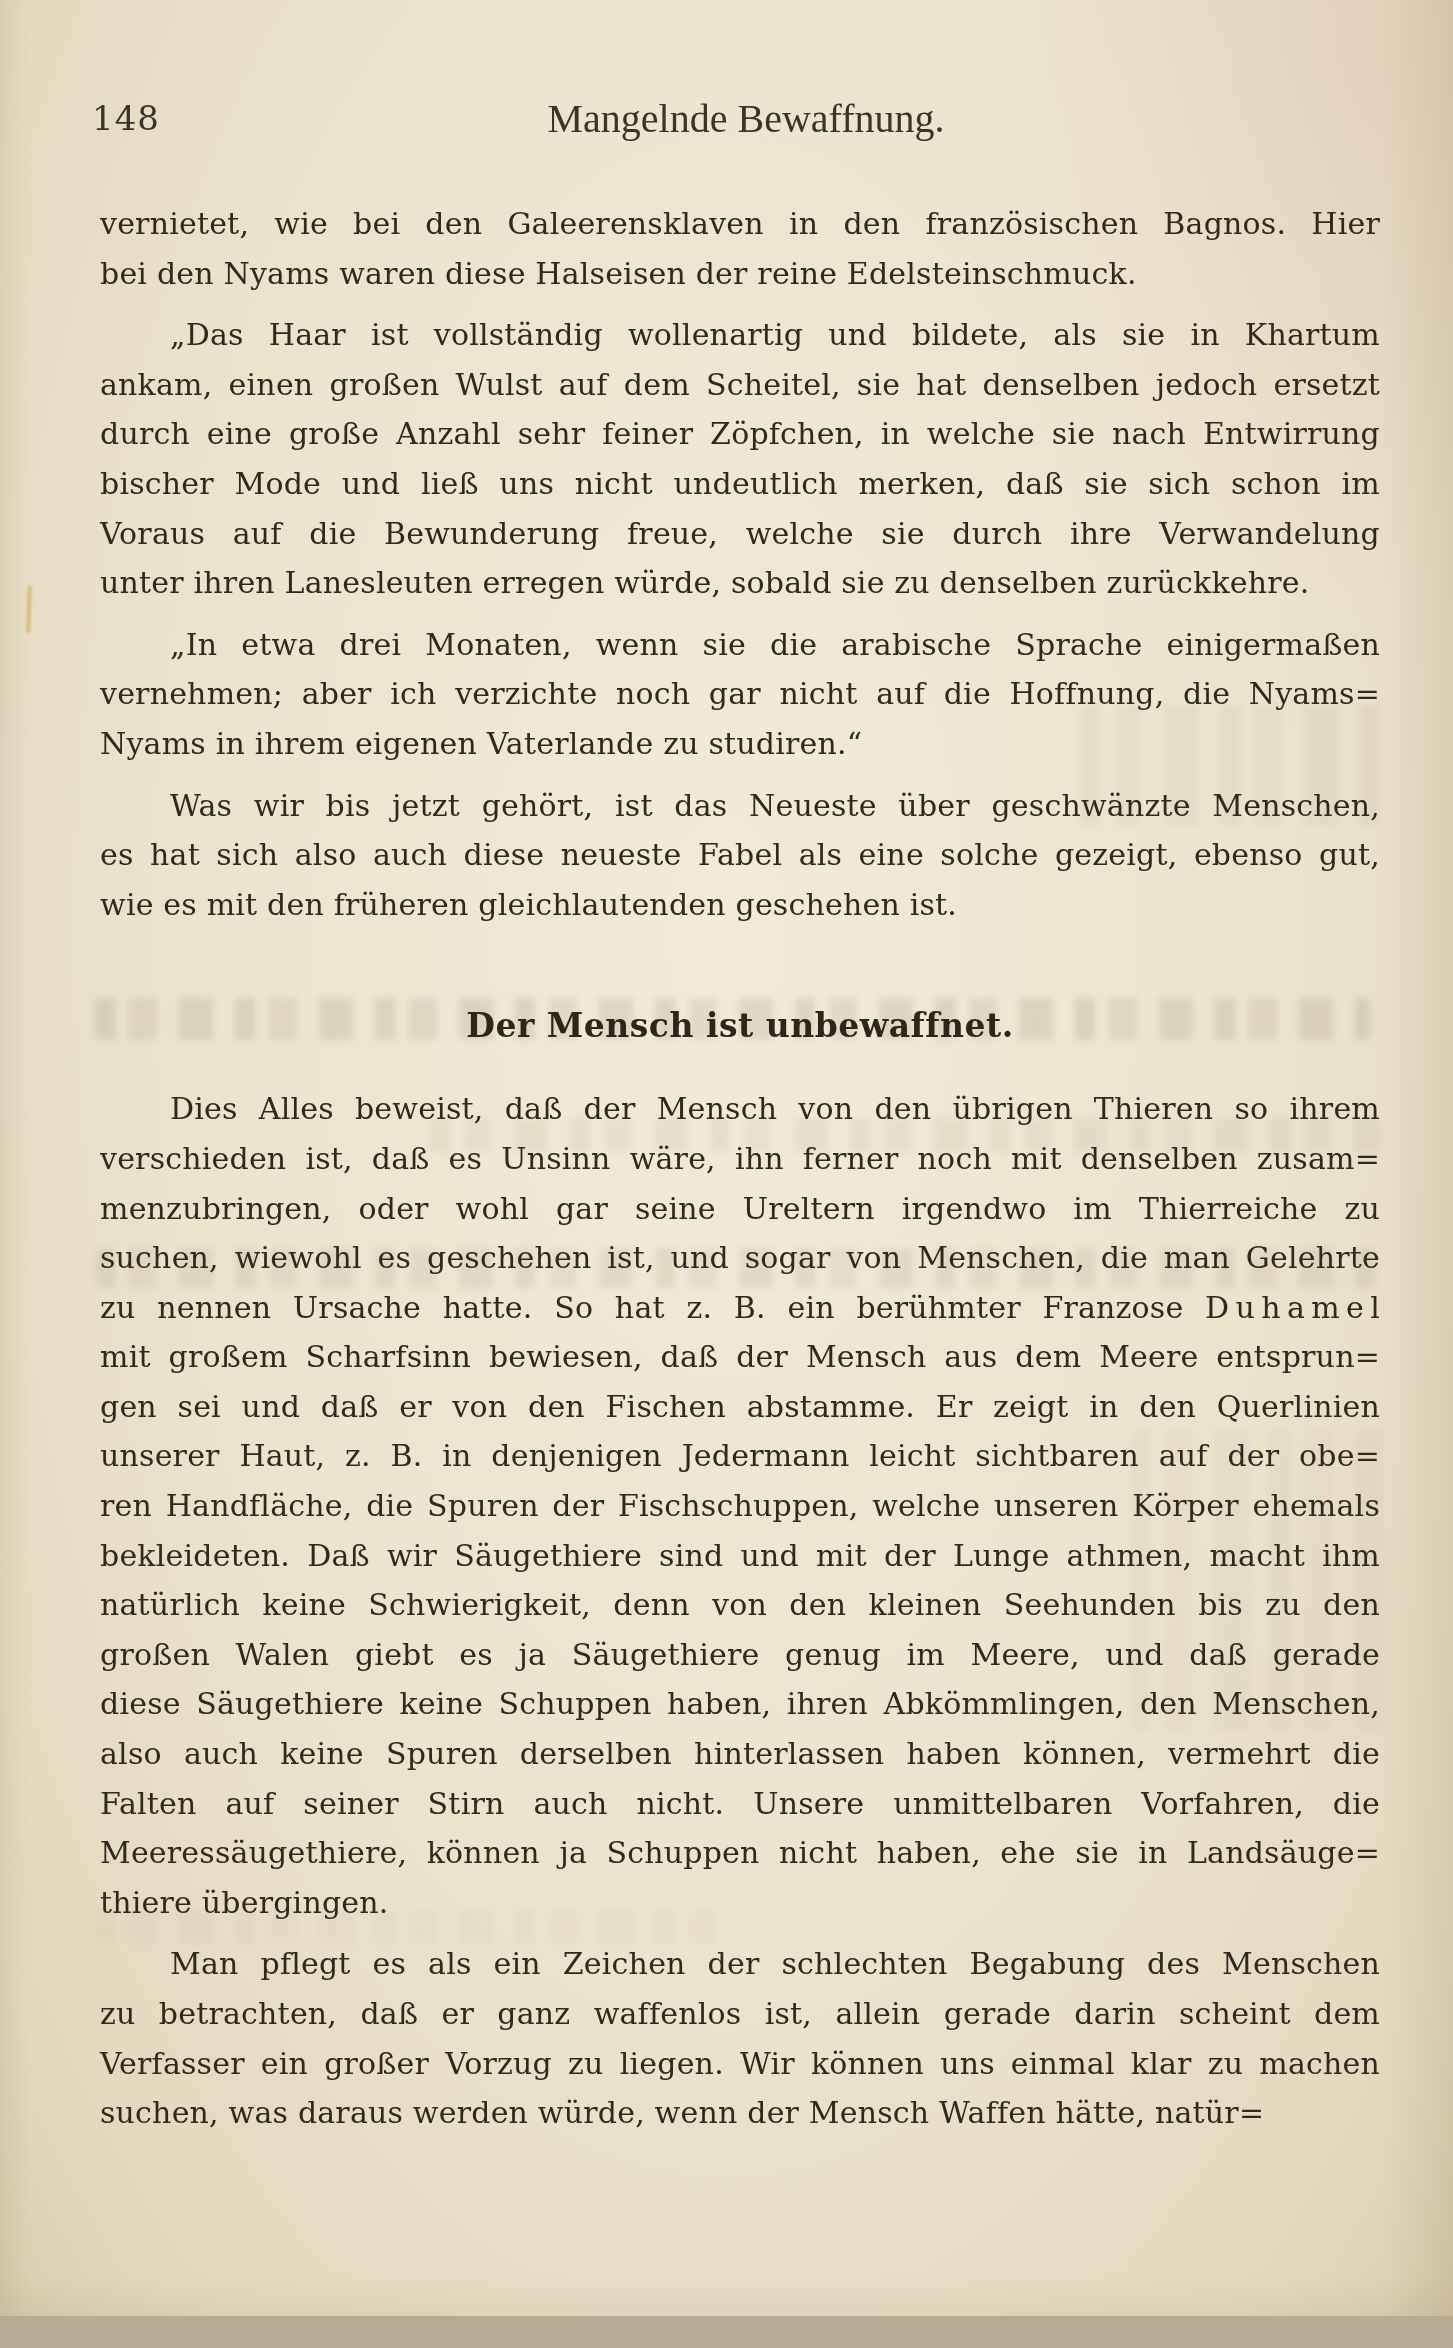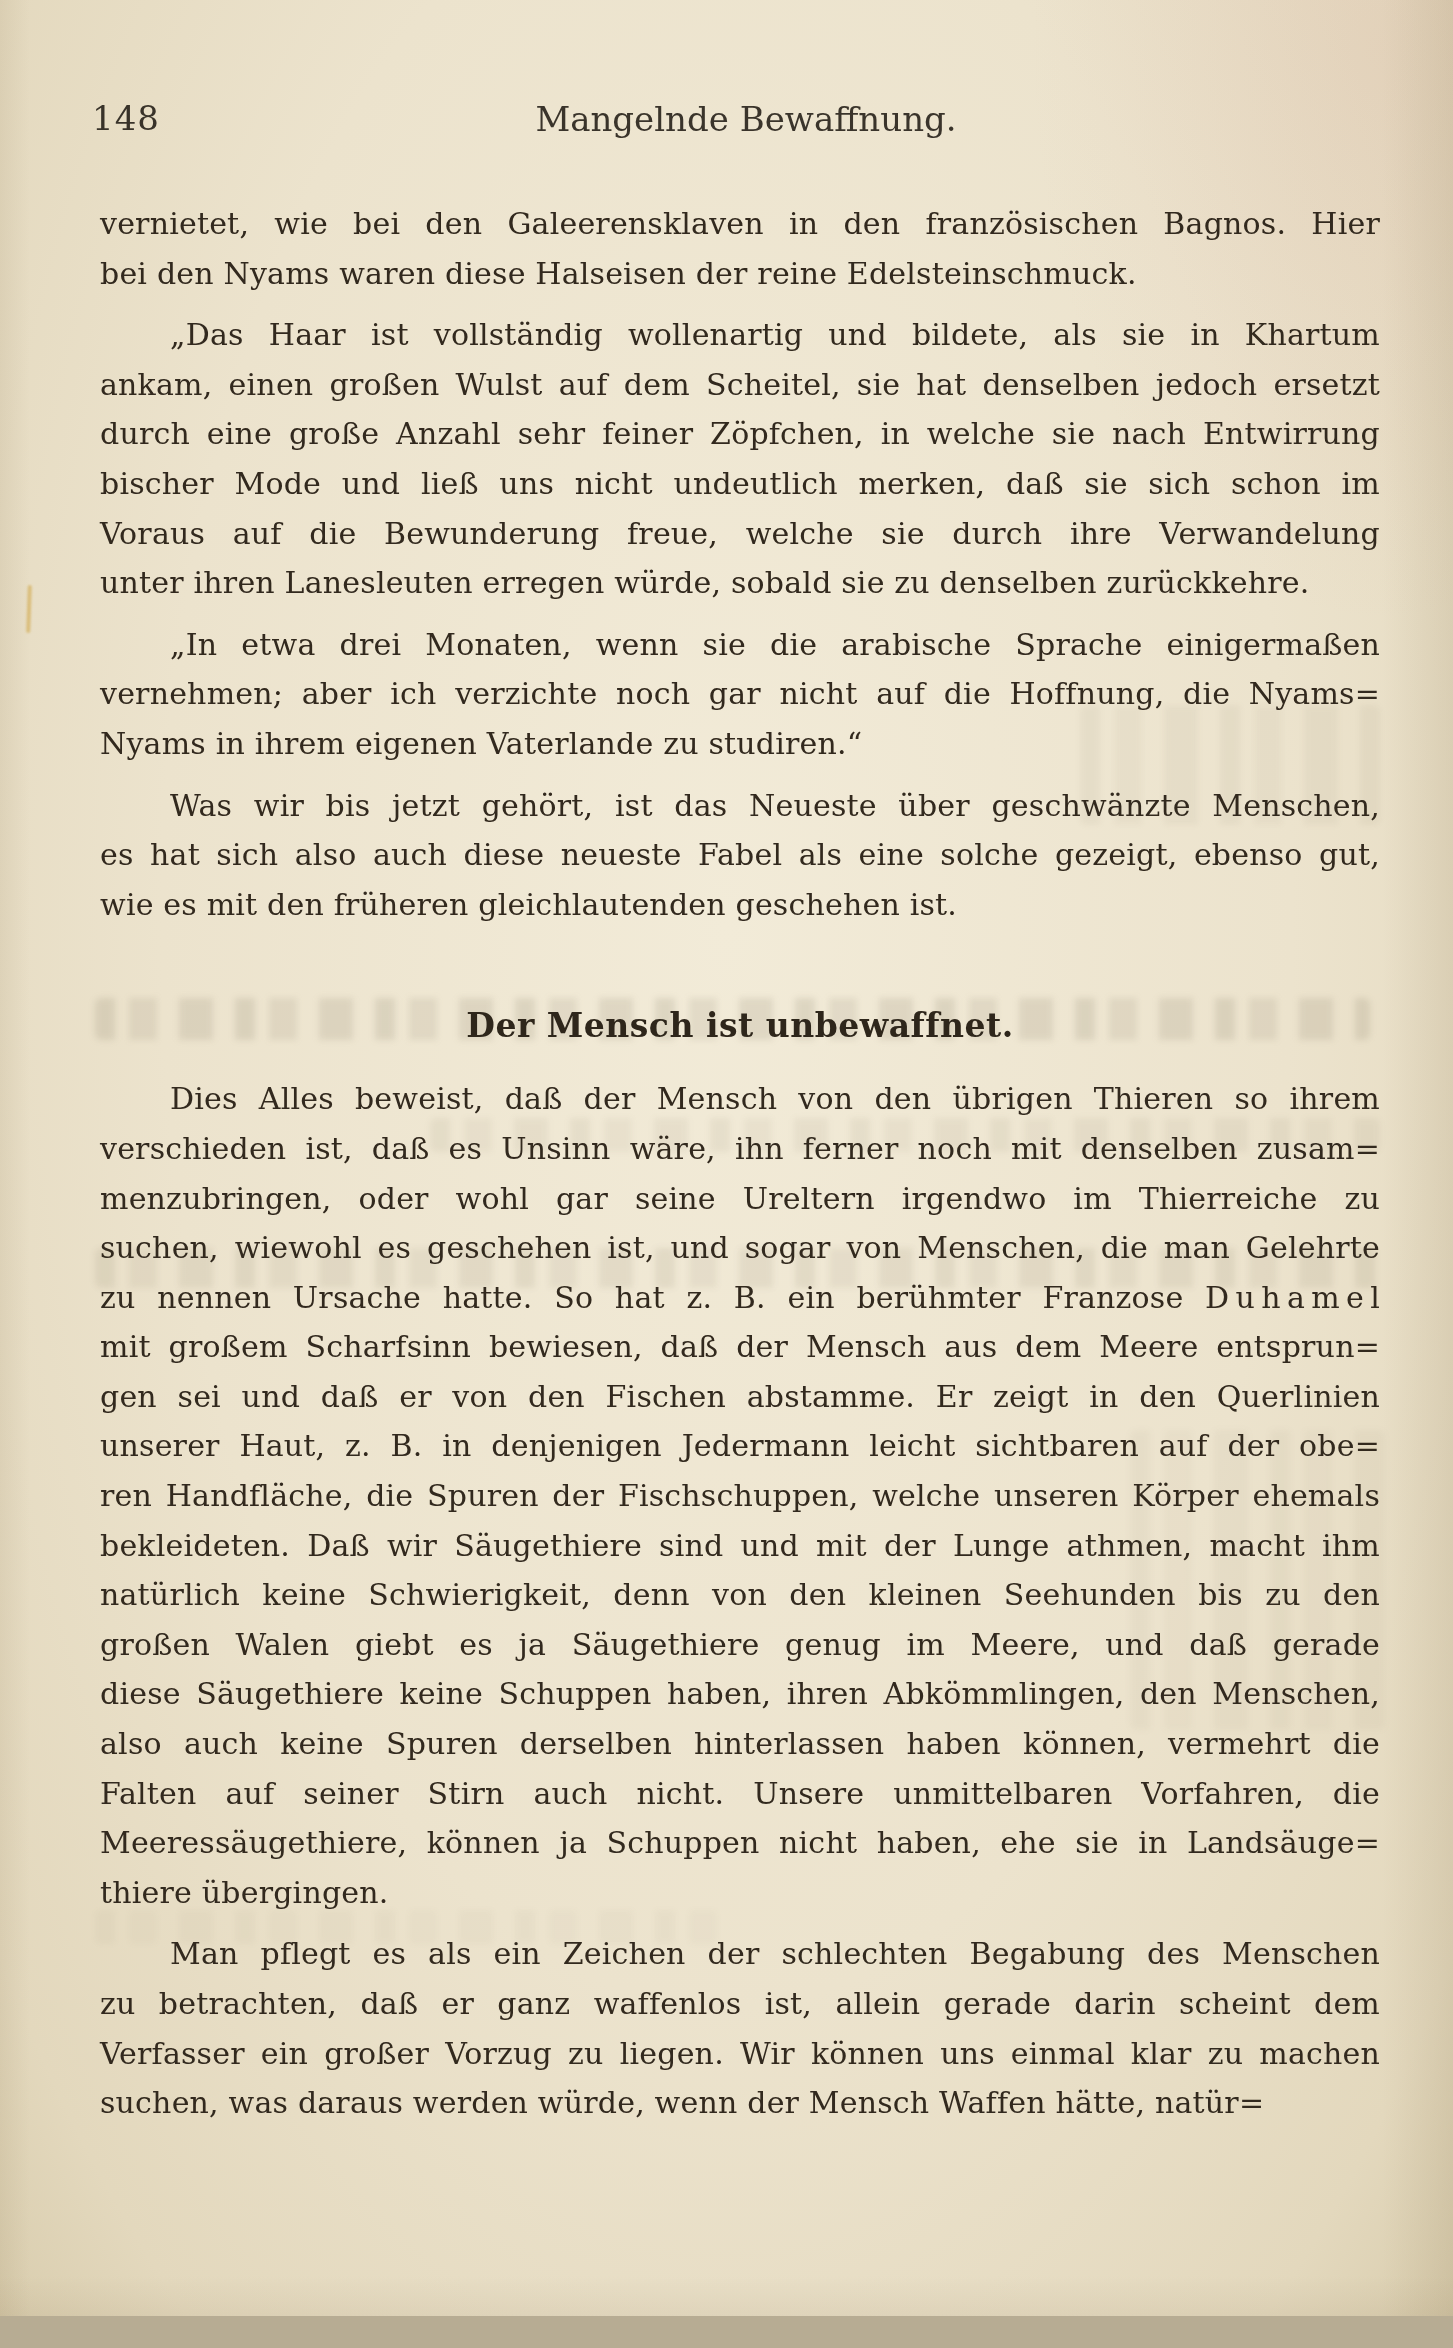--- a/index.html
+++ b/index.html
@@ -54,38 +54,38 @@
 
   .pagenum {
     position:absolute; left:92px; top:98px;
     font-size:34px; line-height:40px; color:#39332a;
     letter-spacing:1px;
   }
   .runhead {
     position:absolute; left:0; top:100px; width:100%;
     padding-left:39px; box-sizing:border-box;
     text-align:center;
-    font-size:34px; line-height:38px; color:#3a342b;
+    font-size:40px; line-height:38px; color:#3a342b;font-family:Liberation Serif, serif;
   }
 
   .bodytext {
     position:absolute; left:88px; top:187px; width:1304px;
     color:#32291e;
   }
   .para { margin:12px; }
   .line {
     font-size:30px; line-height:49.6px;
     text-align:justify; text-align-last:justify;
     letter-spacing:0.2px;
   }
   .line.last { text-align-last:left; }
   .para.indent .line:first-child { text-indent:70px; }
 
   .heading {
-    margin:75px 0 26px 0;
+    margin:75px 0 36px 0;
     text-align:center;
     font-size:33px; line-height:44px;
     font-weight:bold; color:#2e261b;
     letter-spacing:0.5px;
   }
 </style>
 </head>
 <body>
 
 <div class="page">

